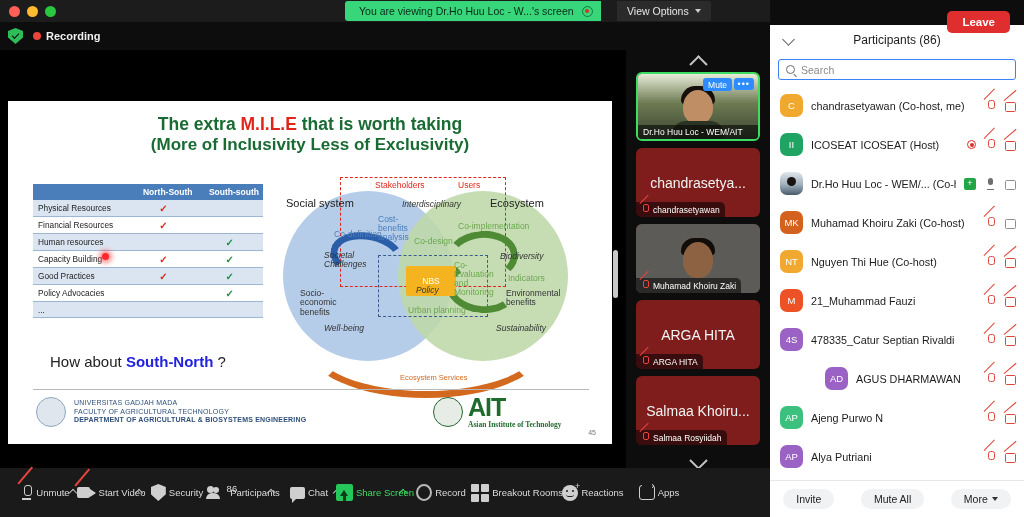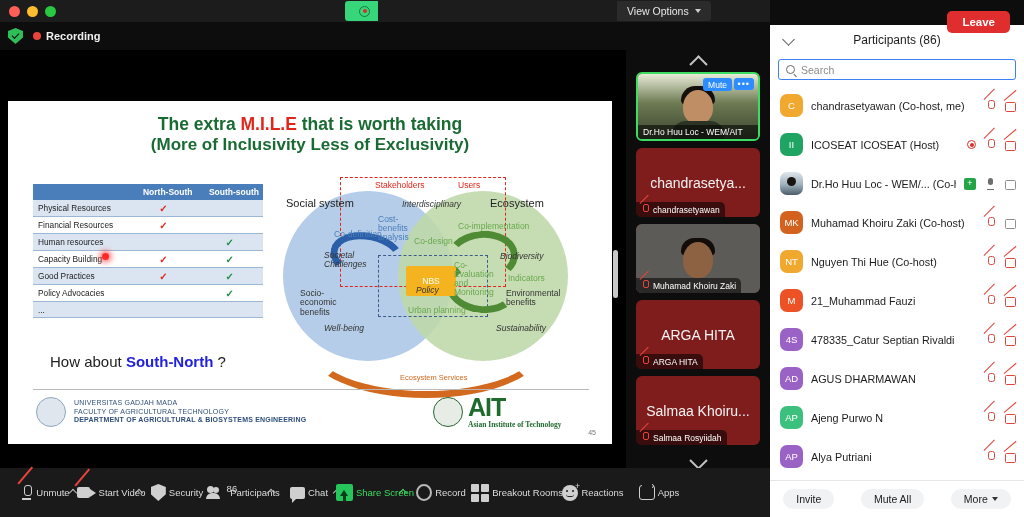--- a/index.html
+++ b/index.html
@@ -278,20 +278,21 @@
 <div id="app">
 
   <div class="titlebar">
     <div class="traffic">
       <span class="dot red"></span>
       <span class="dot yellow"></span>
       <span class="dot green"></span>
     </div>
   </div>
   <div class="viewing-pill">
+    <span class="vtext">You are viewing Dr.Ho Huu Loc - W...'s screen</span>
     <span class="share-indicator">
         <i></i>
       </span>
   </div>
   <div class="view-options">
     <span>View Options</span>
     <span class="caret-dn"></span>
   </div>
 
   <div class="meetbar">
@@ -545,21 +546,21 @@
         </div>
         <div class="prow">
           <div class="avatar" style="background: rgb(154, 98, 196);">4S</div>
           <div class="pname">478335_Catur Septian Rivaldi</div>
           <div class="pico">
             <span class="mic-off-red"></span>
             <span class="cam-off-red"></span>
           </div>
         </div>
         <div class="prow">
-          <div class="avatar" style="background: rgb(154, 98, 196);">AD</div>
+          <div class="avatar" style="background: rgb(154, 98, 196); margin-left: 45px;">AD</div>
           <div class="pname">AGUS DHARMAWAN</div>
           <div class="pico">
             <span class="mic-off-red"></span>
             <span class="cam-off-red"></span>
           </div>
         </div>
         <div class="prow">
           <div class="avatar" style="background: rgb(60, 192, 126);">AP</div>
           <div class="pname">Ajeng Purwo N</div>
           <div class="pico">

